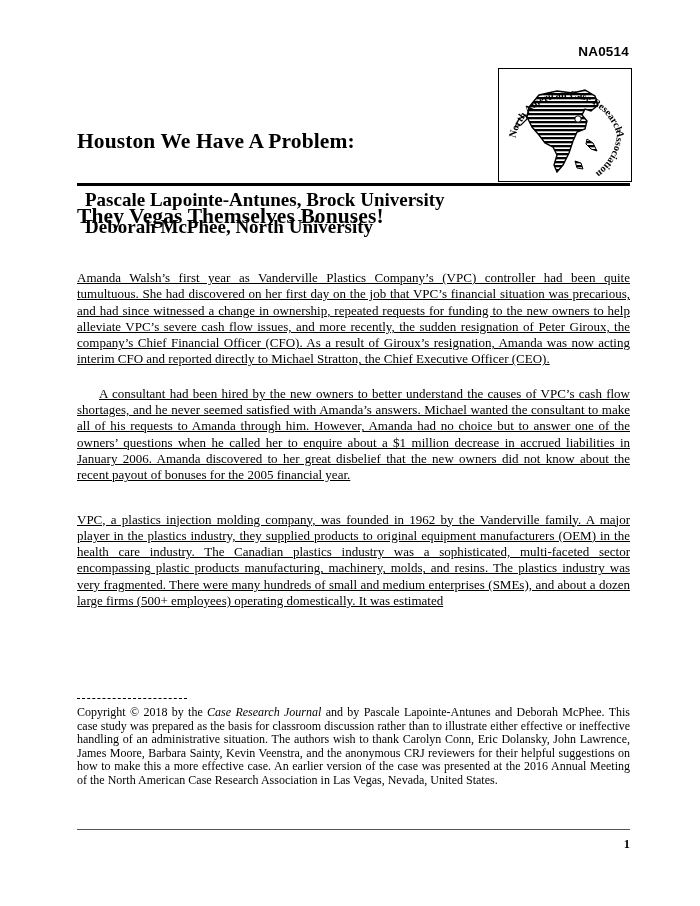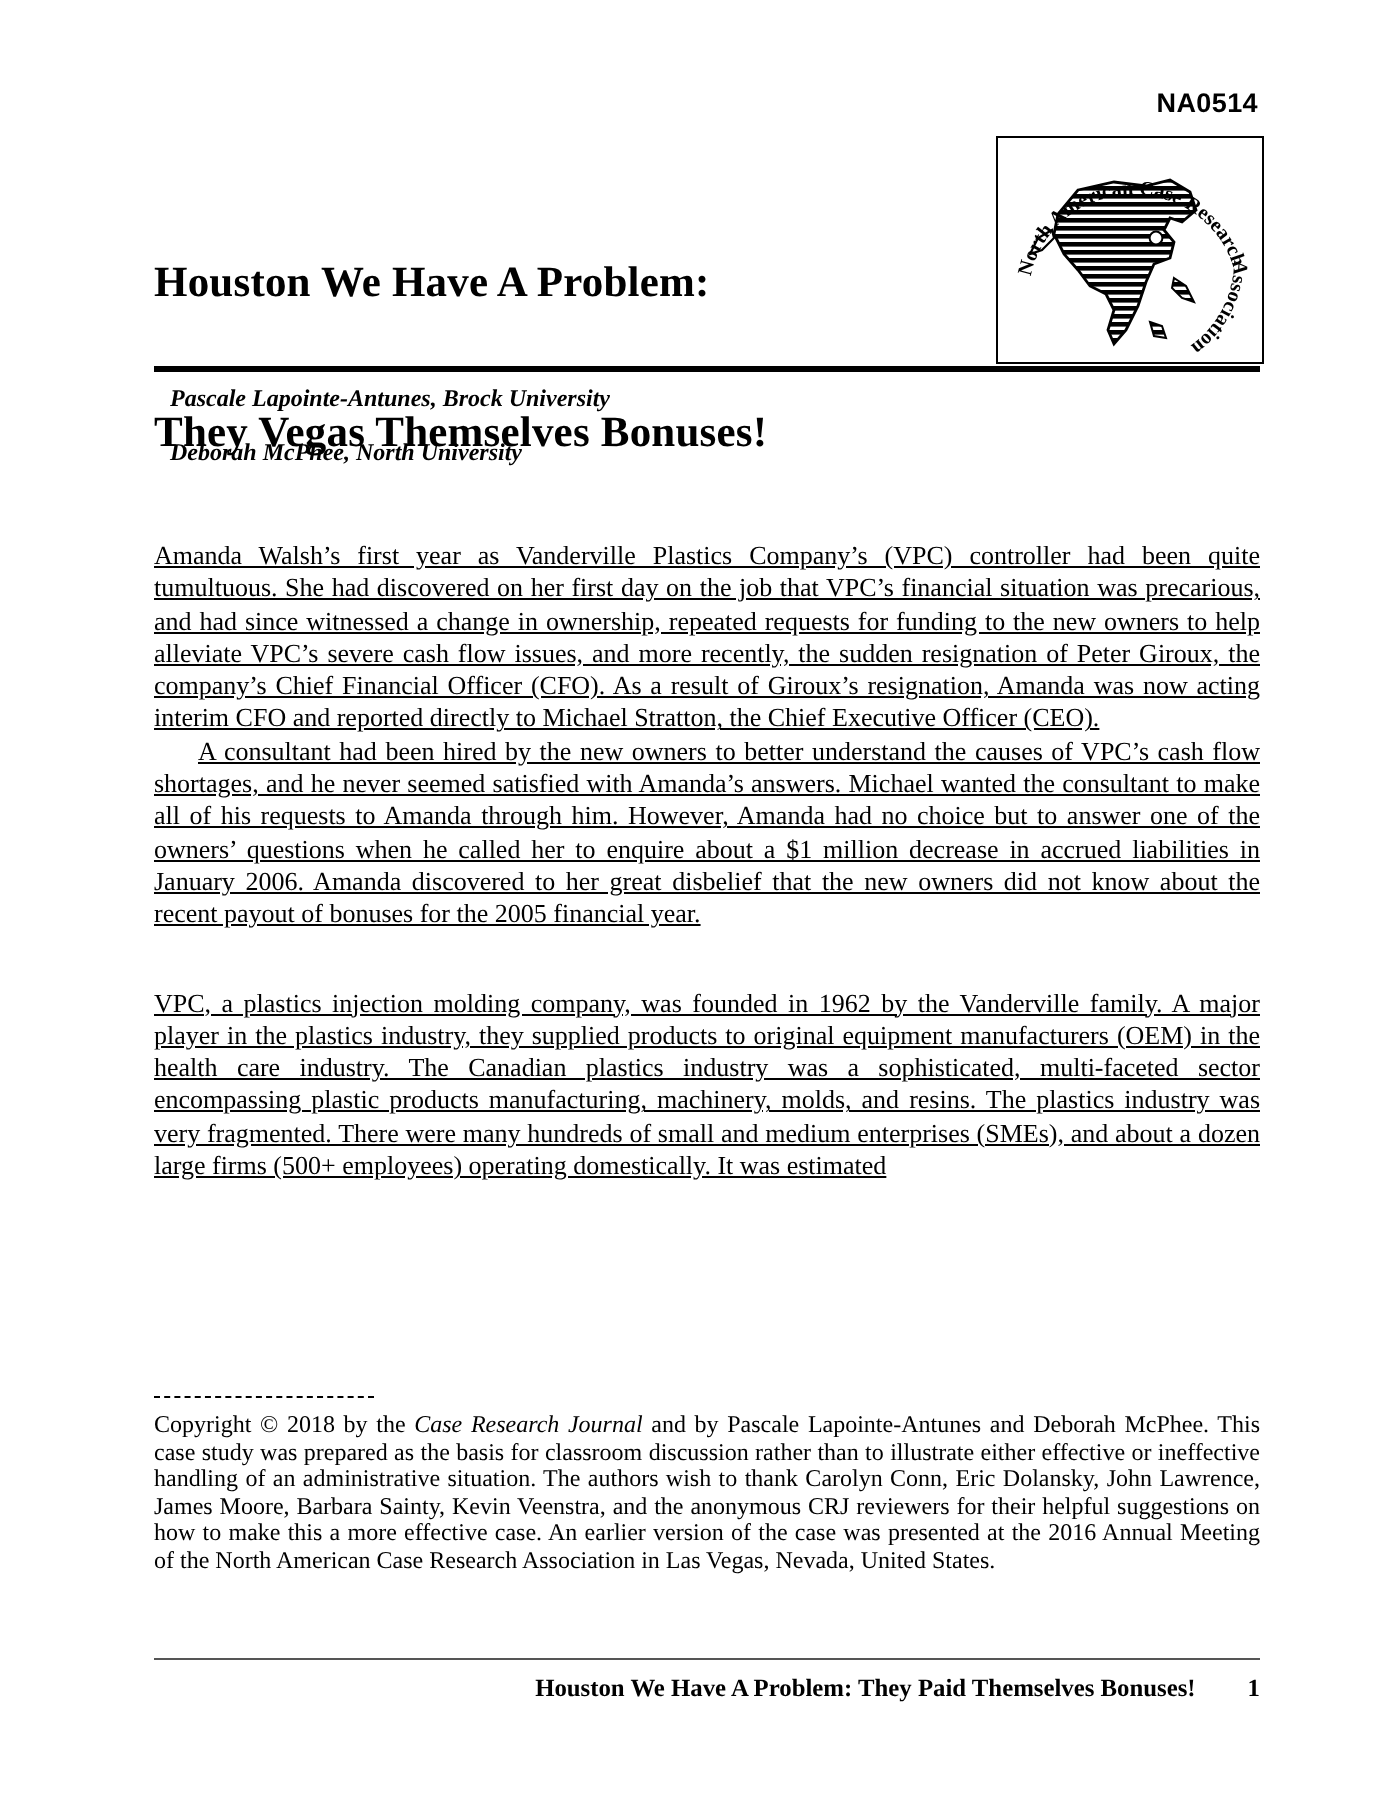--- a/index.html
+++ b/index.html
@@ -82,43 +82,42 @@
 
   .authors {
     position: absolute;
     left: 77px;
     top: 186px;
     width: 553px;
   }
   .author-line {
     font-family: "Liberation Serif", "DejaVu Serif", serif;
     font-weight: bold;
-    font-style: italic;
-    font-size: 12px;
+    font-size: 19px;
     line-height: 27px;
     padding-left: 8px;
   }
 
   
   .body-col {
     position: absolute;
     left: 77px;
     top: 270px;
     width: 553px;
   }
   p.para {
     margin: 0;
     font-size: 13px;
     line-height: 16.3px;
     text-align: justify;
     text-justify: inter-word;
     hyphens: none;
     text-decoration: underline;
   }
-  p.para.indent { text-indent: 22px; }
+  p.para.indent { text-indent: 22px; margin-top: 18px; }
 
   h2.section-head {
     margin: 0;
     padding: 0 0 1px 0;
     font-size: 15.2px;
     font-weight: bold;
     font-variant: small-caps;
     letter-spacing: 0.2px;
     border-bottom: 1.6px solid #000;
     line-height: 19px;
@@ -233,18 +232,17 @@
   </div>
 
   <div class="footnote">
     <div class="fn-rule"></div>
     <p class="fn-text"><span>Copyright © 2018 by the </span><i>Case Research Journal</i><span> and by Pascale Lapointe-Antunes and Deborah McPhee. This case study was prepared as the basis for classroom discussion rather than to illustrate either effective or ineffective handling of an administrative situation. The authors wish to thank Carolyn Conn, Eric Dolansky, John Lawrence, James Moore, Barbara Sainty, Kevin Veenstra, and the anonymous CRJ reviewers for their helpful suggestions on how to make this a more effective case. An earlier version of the case was presented at the 2016 Annual Meeting of the North American Case Research Association in Las Vegas, Nevada, United States.</span></p>
   </div>
 
   <div class="footer">
     <div class="footer-rule"></div>
     <div class="footer-row">
-      <span class="footer-title">Houston We Have A Problem: They Paid Themselves Bonuses!</span>
       <span class="footer-page">1</span>
     </div>
   </div>
 
 </div>
 
 </body></html>

